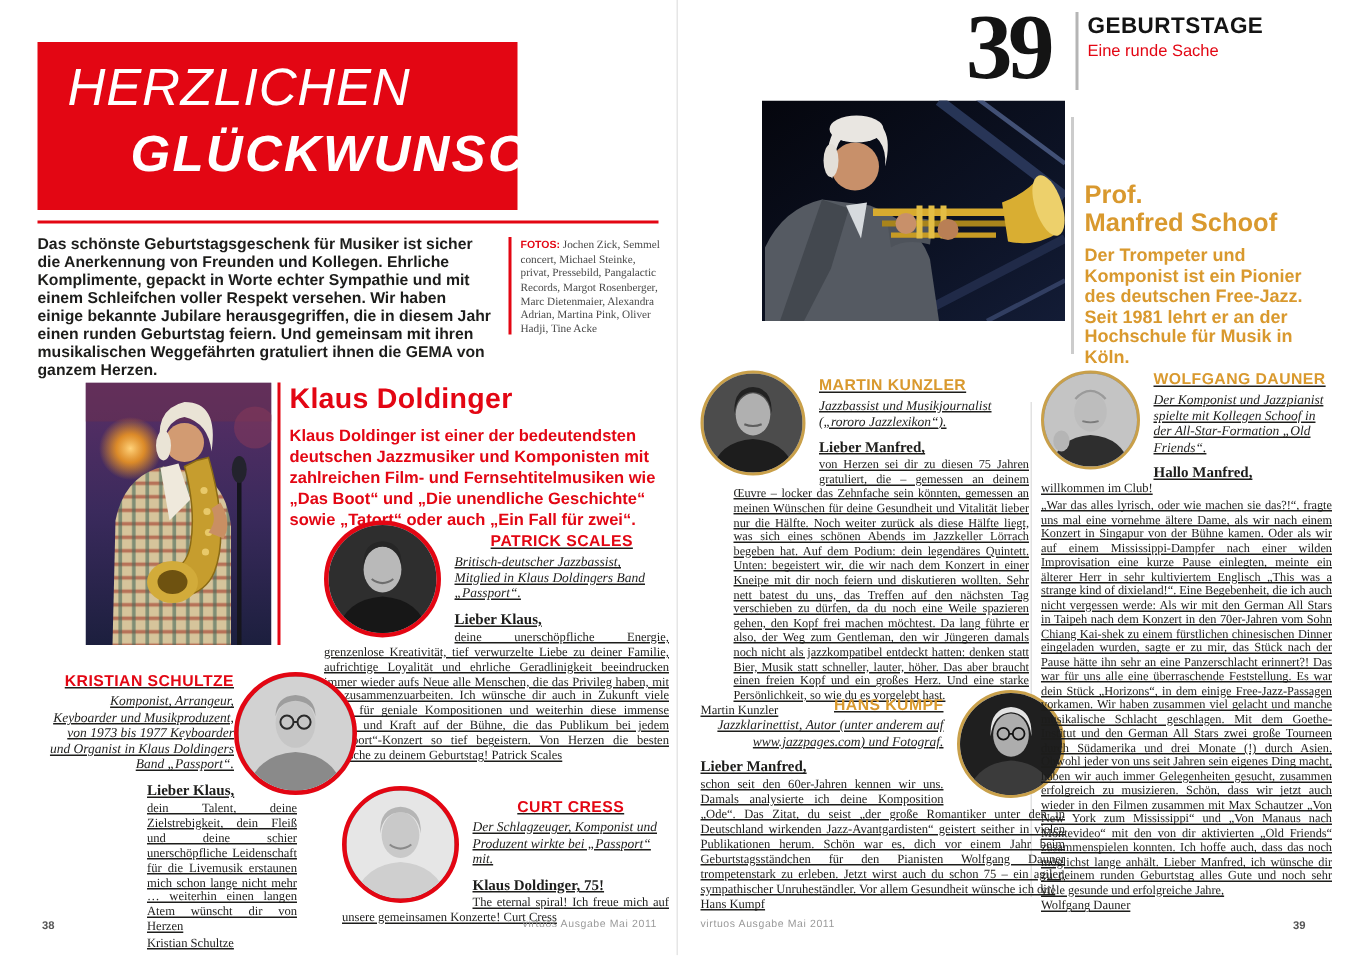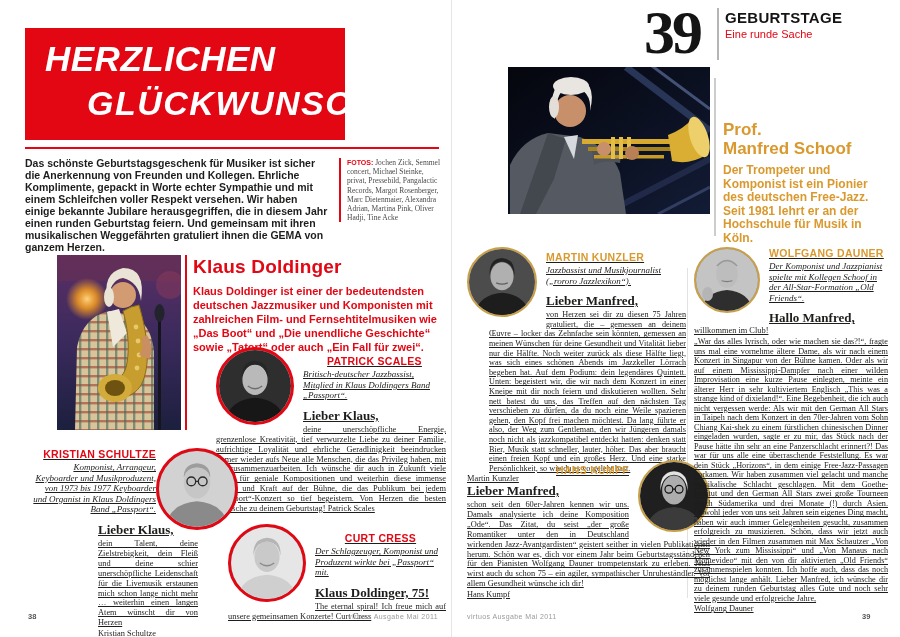--- a/index.html
+++ b/index.html
@@ -3,41 +3,41 @@
 <meta charset="utf-8">
 <style>
   html,body{margin:0;padding:0;background:#fff;}
   .spread{position:relative;width:900px;height:637px;background:#fff;overflow:hidden;
           font-family:"Liberation Sans",sans-serif;color:#1d1d1b;}
   .abs{position:absolute;}
   .fold{left:451px;top:0;width:1px;height:637px;background:#e6e6e6;}
 
   
   .banner{left:25px;top:28px;width:320px;height:112px;background:#e30613;color:#fff;font-style:italic;}
-  .banner-l1{font-size:35px;font-weight:700;padding:11px 16px 0 20px;letter-spacing:.5px;}
+  .banner-l1{font-size:35px;font-weight:400;padding:11px 16px 0 20px;letter-spacing:.5px;}
   .banner-l2{font-size:34px;font-weight:700;padding:5px 0 0 62px;letter-spacing:1.5px;}
   .rule-red{left:25px;top:147px;width:414px;height:2px;background:#e30613;}
   .intro{left:25px;top:157px;width:304px;font-size:10.5px;line-height:12px;font-weight:700;color:#1d1d1b;}
   .fotos{left:339px;top:158px;width:96px;border-left:2px solid #e30613;padding-left:6px;
          font-family:"Liberation Serif",serif;font-size:7.5px;line-height:9.2px;color:#4a4a4a;}
   .fotos-label{color:#e30613;font-family:"Liberation Sans",sans-serif;font-weight:700;font-size:7px;}
   .photo{display:block;}
   .photo svg{display:block;width:100%;height:100%;}
   .photo-doldinger{left:57px;top:255px;width:124px;height:175px;}
   .vrule-red{left:185px;top:255px;width:2px;height:175px;background:#e30613;}
   .feature-name{left:193px;top:256px;font-size:19px;font-weight:800;color:#e30613;letter-spacing:.2px;}
   .feature-intro{left:193px;top:284px;width:252px;font-size:11px;line-height:14px;font-weight:700;color:#e30613;}
 
   
   .tribute{position:absolute;font-family:"Liberation Serif",serif;color:#1d1d1b;text-decoration:underline;}
   .t-head{font-family:"Liberation Sans",sans-serif;font-weight:700;font-size:10.5px;letter-spacing:.3px;}
   .red .t-head{color:#e30613;text-align:center;}
   .gold .t-head{color:#d9992e;}
   .t-bio{font-style:italic;font-size:9px;line-height:10.6px;margin-top:2px;}
-  .t-sal{font-weight:700;font-size:13px;margin-top:7px;}
+  .t-sal{font-weight:700;font-size:10px;margin-top:7px;}
   .t-open{font-size:8.4px;line-height:9.9px;}
   .t-text{font-size:8.4px;line-height:9.9px;text-align:justify;margin-top:1px;}
   .t-sig{font-size:8.4px;line-height:9.9px;margin-top:1px;}
   .pc{border-radius:50%;overflow:hidden;box-sizing:border-box;background:#999;}
   .pc svg{display:block;width:100%;height:100%;}
   .red-ring{border:3px solid #e30613;}
   .gold-ring{border:2.5px solid #c9a04a;}
   .fl{float:left;margin:0 9px 3px 0;}
   .fr{float:right;margin:0 0 3px 9px;}
   .pt8{padding-top:8px;}
@@ -297,20 +297,21 @@
         <path d="M24,34 Q23,12 40,11 Q57,12 56,34 Q54,16 40,15 Q26,16 24,34 Z" fill="#e3e3e3"></path>
         <g fill="none" stroke="#101010" stroke-width="1.4">
               <circle cx="34" cy="32" r="4.6"></circle>
               <circle cx="46" cy="32" r="4.6"></circle>
               <path d="M38.6,32 h2.8"></path>
             </g>
           </g>
       </svg>
     </div>
     <div class="t-head pt4">HANS KUMPF</div>
+    <div class="t-bio">Jazzklarinettist, Autor (unter anderem auf www.jazzpages.com) und Fotograf.</div>
     <div class="t-sal">Lieber Manfred,</div>
     <div class="t-text">schon seit den 60er-Jahren kennen wir uns. Damals analysierte ich deine Komposition „Ode“. Das Zitat, du seist „der große Romantiker unter den in Deutschland wirkenden Jazz-Avantgardisten“ geistert seither in vielen Publikationen herum. Schön war es, dich vor einem Jahr beim Geburtstagsständchen für den Pianisten Wolfgang Dauner trompetenstark zu erleben. Jetzt wirst auch du schon 75 – ein agiler, sympathischer Unruheständler. Vor allem Gesundheit wünsche ich dir!</div>
     <div class="t-sig">Hans Kumpf</div>
   </div>
 
   <div class="tribute t-dauner gold">
     <div class="pc gold-ring fl" style="width:66px;height:66px">
       <svg viewBox="0 0 80 80">
           <defs>
             <clipPath id="cp6">

